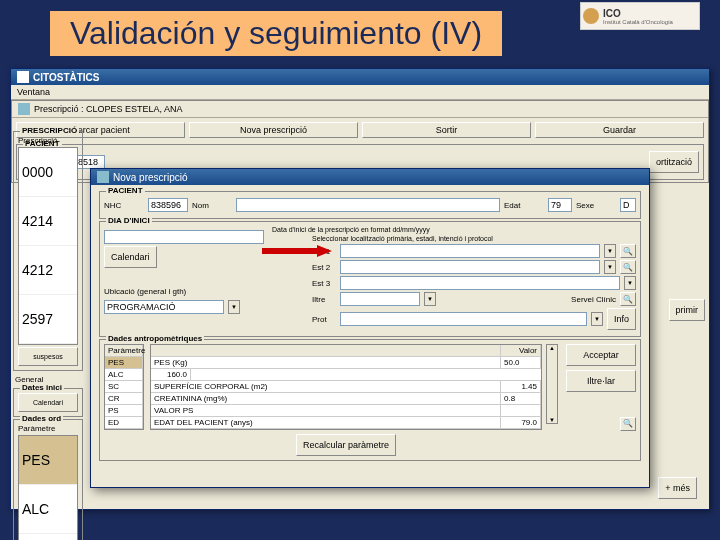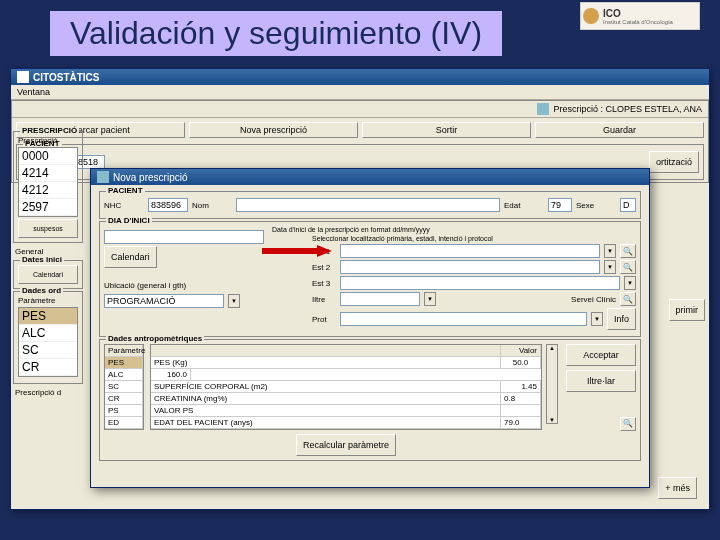--- a/index.html
+++ b/index.html
@@ -1,51 +1,51 @@
 <!DOCTYPE html>
 <html><head>
 <meta charset="utf-8">
 <style>
   * { box-sizing: border-box; margin: 0; padding: 0; font-family: Arial, sans-serif; }
   body { width: 720px; height: 540px; background: #1a2a5a; position: relative; overflow: hidden; }
   .title-bar { position: absolute; top: 8px; left: 50px; right: 50px; height: 50px; display: flex; align-items: center; }
-  .title { font-size: 32px; color: #1a2a5a; background: #c4b5fd; padding: 4px 20px; font-family: Verdana, sans-serif; }
+  .title { font-size: 32px; color: #1a2a5a; background: #fdba74; padding: 4px 20px; font-family: Verdana, sans-serif; }
   .logo { position: absolute; top: 2px; right: 20px; width: 120px; height: 28px; background: #f5f0e8; border: 1px solid #ccc; font-size: 8px; display: flex; align-items: center; padding: 2px; }
   .logo-circle { width: 16px; height: 16px; border-radius: 50%; background: #d4a050; margin-right: 4px; }
   .logo-text { color: #333; font-weight: bold; font-size: 10px; }
   .logo-sub { font-size: 6px; color: #666; }
   .hr-line { position: absolute; top: 56px; left: 50px; right: 50px; height: 2px; background: #1a2a5a; }
 
   .app-area { position: absolute; top: 68px; left: 10px; right: 10px; bottom: 30px; background: #f9a8d4; }
   
   .win { position: absolute; background: #ece9d8; border: 1px solid #0a246a; box-shadow: 2px 2px 6px rgba(0,0,0,0.4); font-size: 9px; }
   .win-title { background: linear-gradient(#3a6ea5,#1a4a8a); color: #fff; padding: 2px 6px; font-size: 10px; font-weight: bold; display: flex; align-items: center; }
   .win-title .icon { width: 12px; height: 12px; background: #fff; margin-right: 4px; }
   .win-menu { background: #ece9d8; padding: 2px 6px; border-bottom: 1px solid #aca899; font-size: 9px; }
   
   .main-win { top: 0; left: 0; right: 0; bottom: 0; }
   .sub-win { top: 28px; left: 2px; right: 2px; bottom: 2px; background: #ece9d8; border: 1px solid #888; }
-  .sub-win-title { background: #ece9d8; padding: 2px 6px; font-size: 9px; display: flex; align-items: center; border-bottom: 1px solid #aca899; justify-content: flex-end; }
+  .sub-win-title { background: #ece9d8; padding: 2px 6px; font-size: 9px; display: flex; align-items: center; border-bottom: 1px solid #aca899; }
   
   .toolbar { display: flex; gap: 4px; padding: 4px; background: #ece9d8; }
   .btn { background: #ece9d8; border: 1px solid #888; border-top-color: #fff; border-left-color: #fff; padding: 2px 8px; font-size: 9px; cursor: pointer; flex: 1; text-align: center; }
   .btn-sm { flex: none; padding: 5px 6px; }
   
   .fieldset { border: 1px solid #888; margin: 2px 4px; padding: 4px; position: relative; }
   .fieldset-label { position: absolute; top: -6px; left: 6px; background: #ece9d8; padding: 0 2px; font-size: 8px; font-weight: bold; }
   
   .row { display: flex; align-items: center; gap: 4px; margin: 2px 0; }
   .lbl { font-size: 8px; min-width: 40px; }
   .inp { border: 1px solid #7f9db9; background: #fff; font-size: 9px; padding: 1px 2px; height: 14px; }
   .inp-sm { width: 40px; }
   .inp-lg { flex: 1; }
   
   .left-col { position: absolute; left: 2px; top: 60px; width: 70px; bottom: 2px; }
   .side-list { border: 1px solid #888; background: #fff; margin: 2px 0; }
-  .side-item { padding: 1px 3px; font-size: 12px; border-bottom: 1px solid #eee; }
+  .side-item { padding: 16px 3px; font-size: 14px; border-bottom: 1px solid #eee; }
   .side-item.sel { background: #d4c090; }
   
   .modal { position: absolute; top: 100px; left: 80px; width: 560px; height: 320px; background: #ece9d8; border: 1px solid #0a246a; box-shadow: 3px 3px 10px rgba(0,0,0,0.5); }
   .modal-title { background: linear-gradient(#3a6ea5,#1a4a8a); color: #fff; padding: 2px 6px; font-size: 10px; display: flex; align-items: center; }
   .modal-body { padding: 4px; }
   
   .grid { border: 1px solid #888; background: #fff; }
   .grid-row { display: flex; border-bottom: 1px solid #ccc; }
   .grid-cell { padding: 1px 3px; font-size: 8px; border-right: 1px solid #ccc; }
   .grid-head { background: #ece9d8; font-weight: normal; }
@@ -166,21 +166,21 @@
           <input class="inp" style="width: 16px;" value="D">
         </div>
       </div>
 
       <div class="fieldset">
         <span class="fieldset-label">DIA D'INICI</span>
         <div style="display:flex;gap:8px">
           <div style="width:160px">
             <input class="inp" style="width: 100%;">
             <button class="btn btn-sm" style="margin-top:2px">Calendari</button>
-            <div style="margin-top:6px">
+            <div style="margin-top:12px">
               <span class="lbl">Ubicació (general i gth)</span>
               <div class="row">
                 <input class="inp" style="width: 120px;" value="PROGRAMACIÓ">
                 <span class="dropdown-arrow">▼</span>
               </div>
             </div>
           </div>
           <div style="flex:1">
             <div class="lbl" style="font-size:7px;margin-bottom:2px">Data d'inici de la prescripció en format dd/mm/yyyy</div>
             <div style="display:flex;gap:10px">
@@ -256,40 +256,40 @@
             </div>
           </div>
           <div style="flex:1">
             <div class="grid">
               <div class="grid-row grid-head">
                 <div class="grid-cell" style="flex:1"></div>
                 <div class="grid-cell" style="width:40px;text-align:right">Valor</div>
               </div>
               <div class="grid-row">
                   <div class="grid-cell" style="flex:1">PES (Kg)</div>
-                  <div class="grid-cell" style="width:40px;text-align:center">50.0</div>
+                  <div class="grid-cell" style="width:40px;text-align:left">50.0</div>
                 </div>
               <div class="grid-row">
                   <div class="grid-cell" style="width:40px;text-align:right">160.0</div>
                 </div>
               <div class="grid-row">
                   <div class="grid-cell" style="flex:1">SUPERFÍCIE CORPORAL (m2)</div>
                   <div class="grid-cell" style="width:40px;text-align:right">1.45</div>
                 </div>
               <div class="grid-row">
                   <div class="grid-cell" style="flex:1">CREATININA (mg%)</div>
                   <div class="grid-cell" style="width:40px;text-align:left">0.8</div>
                 </div>
               <div class="grid-row">
                   <div class="grid-cell" style="flex:1">VALOR PS</div>
                   <div class="grid-cell" style="width:40px;text-align:right"></div>
                 </div>
               <div class="grid-row">
                   <div class="grid-cell" style="flex:1">EDAT DEL PACIENT (anys)</div>
-                  <div class="grid-cell" style="width:40px;text-align:left">79.0</div>
+                  <div class="grid-cell" style="width:40px;text-align:right">79.0</div>
                 </div>
             </div>
             <div style="text-align:center;margin-top:4px">
               <button class="btn btn-sm">Recalcular paràmetre</button>
             </div>
           </div>
           <div class="scroll-ind" style="position:relative;height:80px">
             <div style="font-size:6px;text-align:center">▲</div>
             <div style="position:absolute;bottom:0;width:100%;font-size:6px;text-align:center">▼</div>
           </div>

